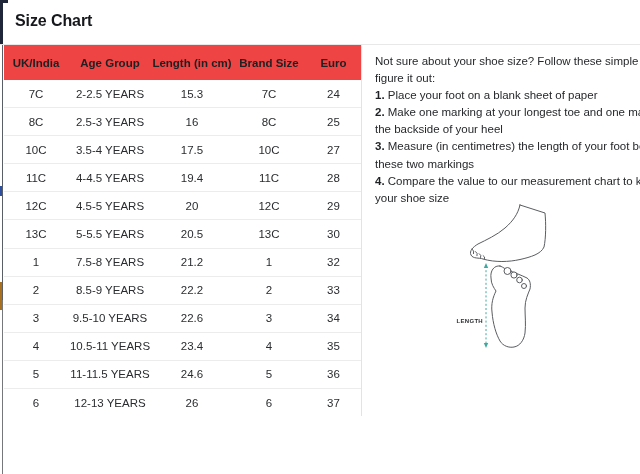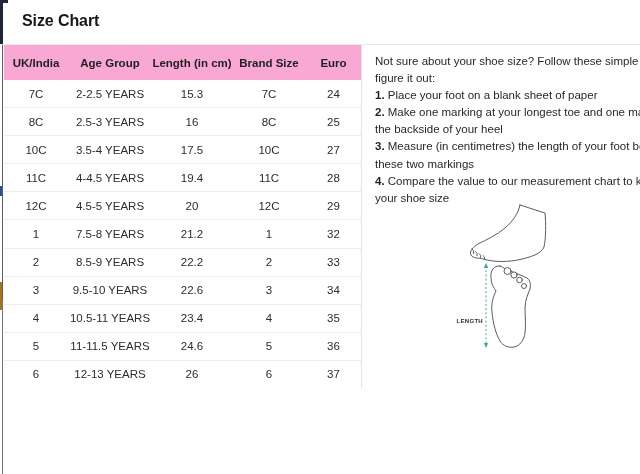--- a/index.html
+++ b/index.html
@@ -13,30 +13,30 @@
 
   
   .edge-line{position:absolute;left:2px;top:0;width:1px;height:474px;
     background:linear-gradient(#20263a 0 45px,#5a5e66 45px 300px,#74787d 300px 474px);}
   .edge-dark{position:absolute;left:0;top:0;width:2px;height:45px;background:#20263a;}
   .edge-blue{position:absolute;left:0;top:186px;width:2px;height:10px;background:#2e4f9e;}
   .edge-orange{position:absolute;left:0;top:282px;width:2px;height:28px;background:#a8701f;}
   .corner-speck{position:absolute;left:0;top:0;width:8px;height:3px;background:#20263a;}
 
   .title{
-    position:absolute;left:22px;top:12px;margin:0;
+    position:absolute;left:15px;top:12px;margin:0;
     font-size:16px;font-weight:700;color:#17181c;letter-spacing:-0.1px;
   }
   .divider{position:absolute;left:0;top:44px;width:640px;height:1px;background:#e8e8e8;}
 
   
   .table-wrap{position:absolute;left:4px;top:45px;width:357px;border-right:1px solid #e3e3e4;}
   table{border-collapse:collapse;table-layout:fixed;width:357px;}
   thead th{
-    height:35px;background:#f9a8d4;
+    height:35px;background:#ef4444;
     font-size:11.5px;font-weight:700;color:#1e2023;text-align:center;padding:0;
   }
   tbody td{
     height:27.1px;padding:0;text-align:center;
     font-size:11.5px;color:#2a2c2f;
   }
   tbody tr:not(:first-child) td{border-top:1px solid #ececec;}
 
   
   .instructions{position:absolute;left:375px;top:53px;width:262px;}
@@ -108,20 +108,27 @@
             <td>28</td>
           </tr>
           <tr>
             <td>12C</td>
             <td>4.5-5 YEARS</td>
             <td>20</td>
             <td>12C</td>
             <td>29</td>
           </tr>
           <tr>
+            <td>13C</td>
+            <td>5-5.5 YEARS</td>
+            <td>20.5</td>
+            <td>13C</td>
+            <td>30</td>
+          </tr>
+          <tr>
             <td>1</td>
             <td>7.5-8 YEARS</td>
             <td>21.2</td>
             <td>1</td>
             <td>32</td>
           </tr>
           <tr>
             <td>2</td>
             <td>8.5-9 YEARS</td>
             <td>22.2</td>

